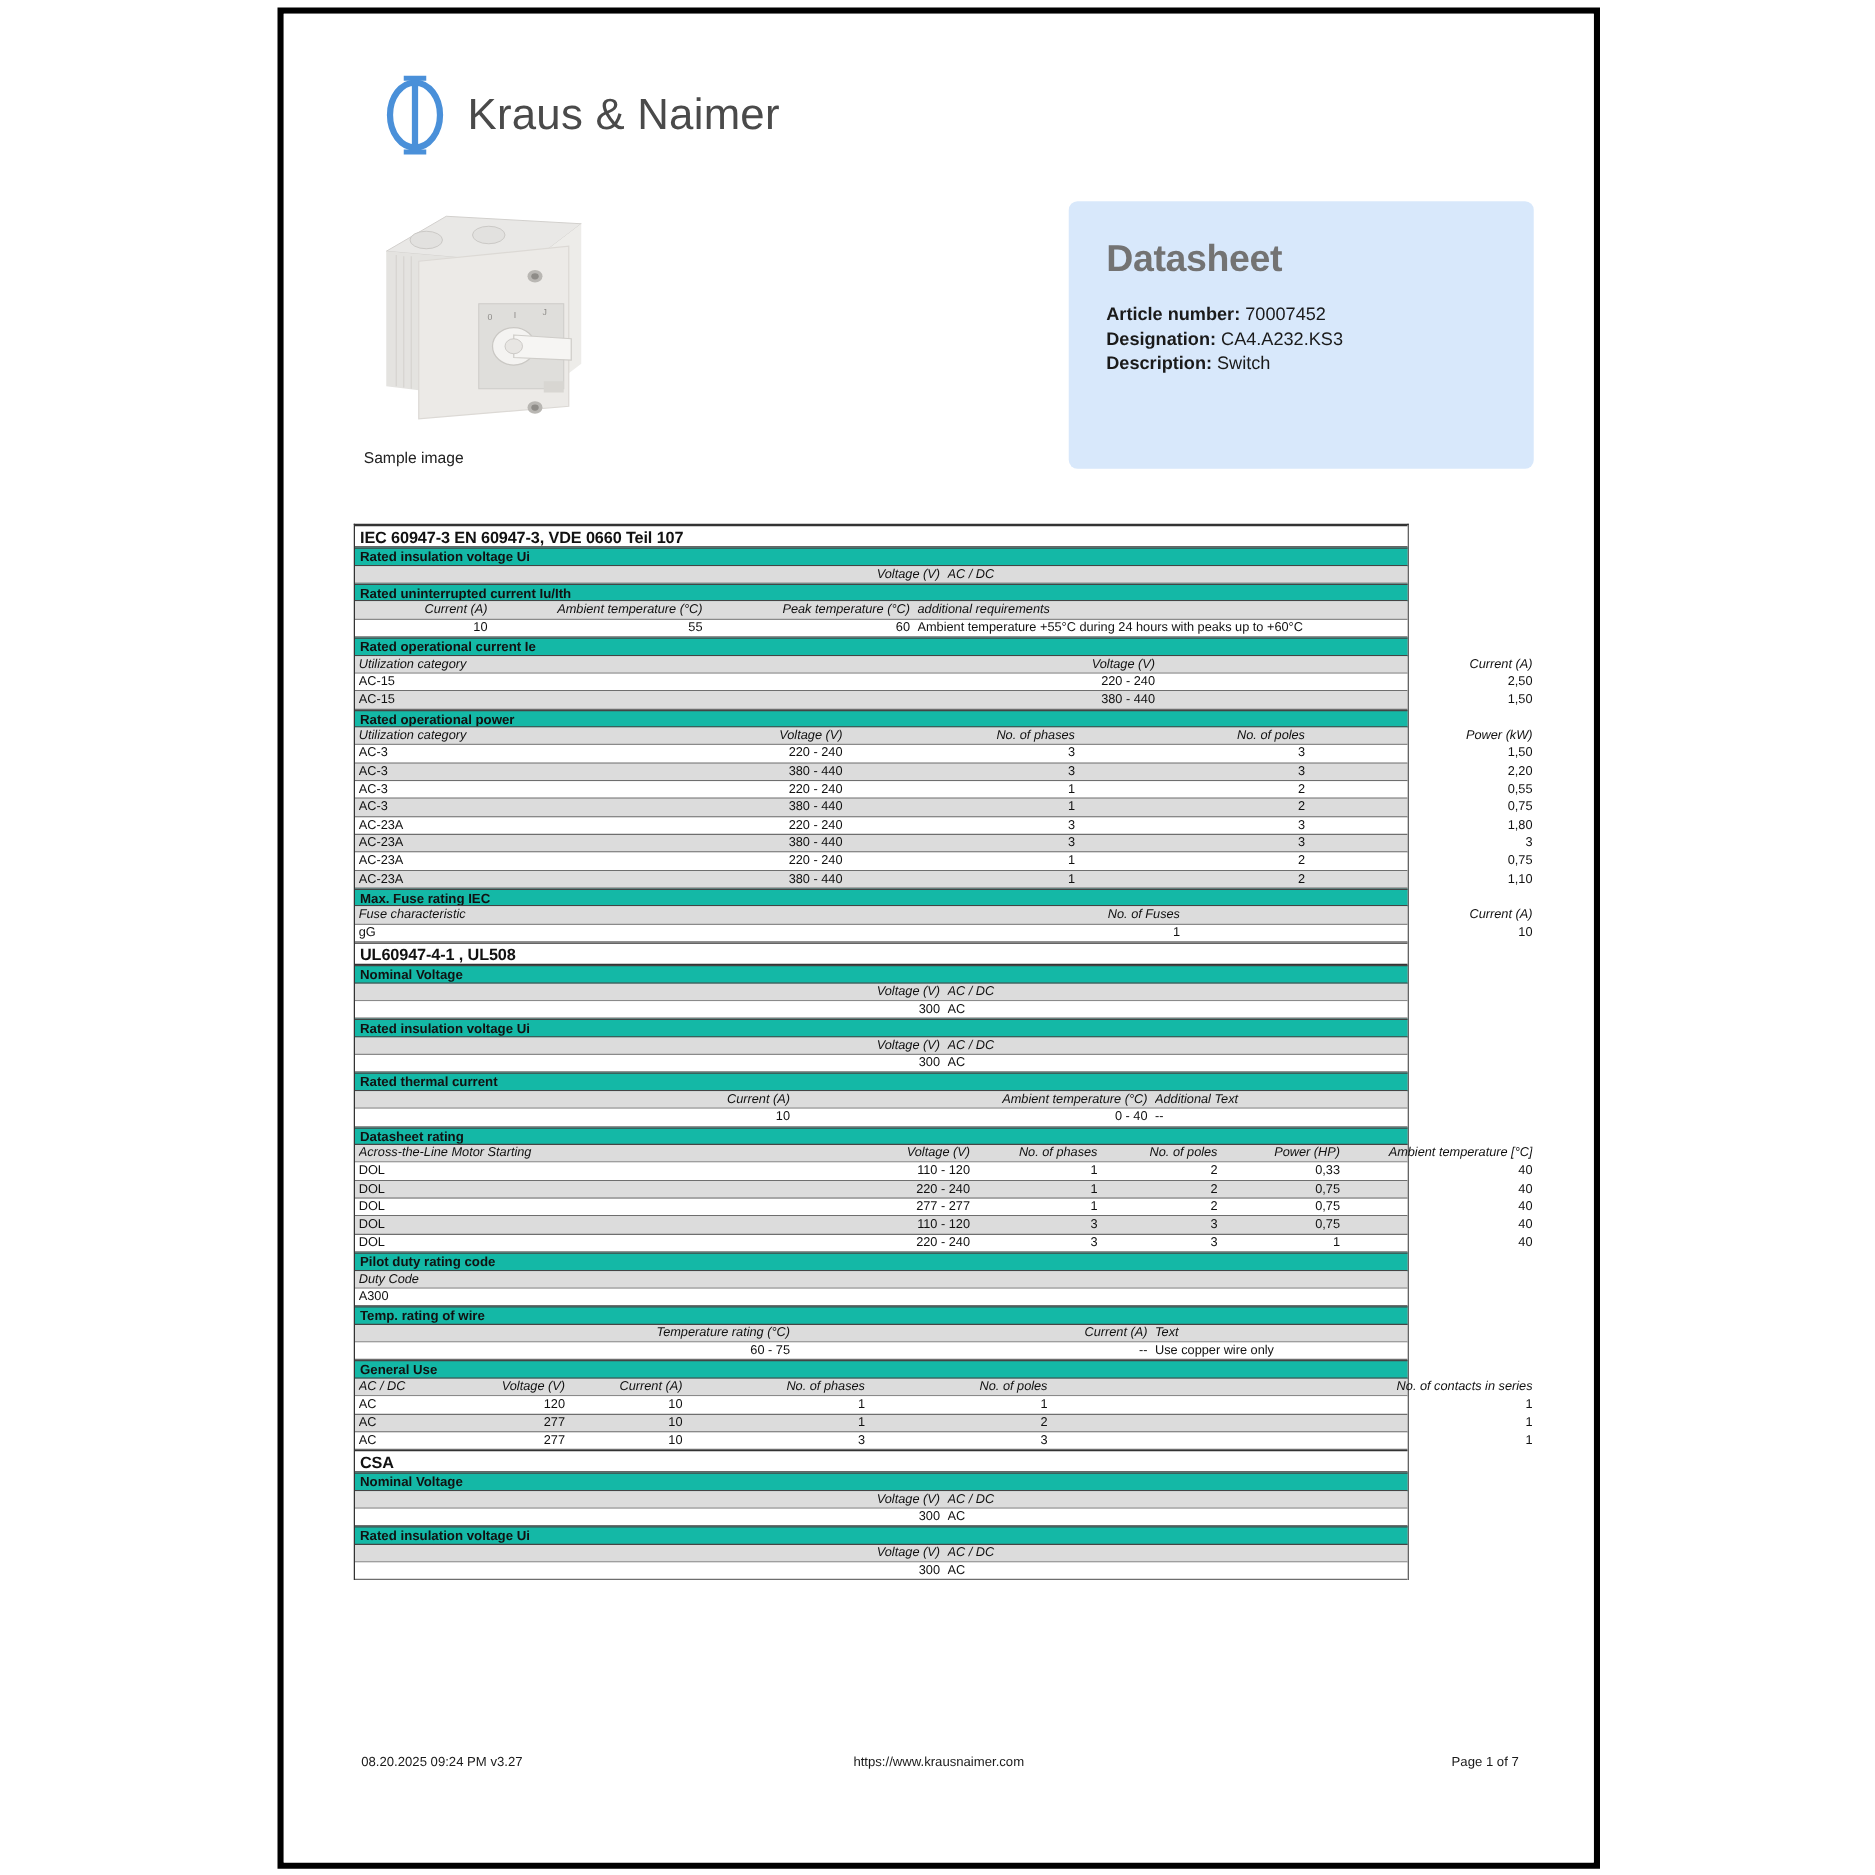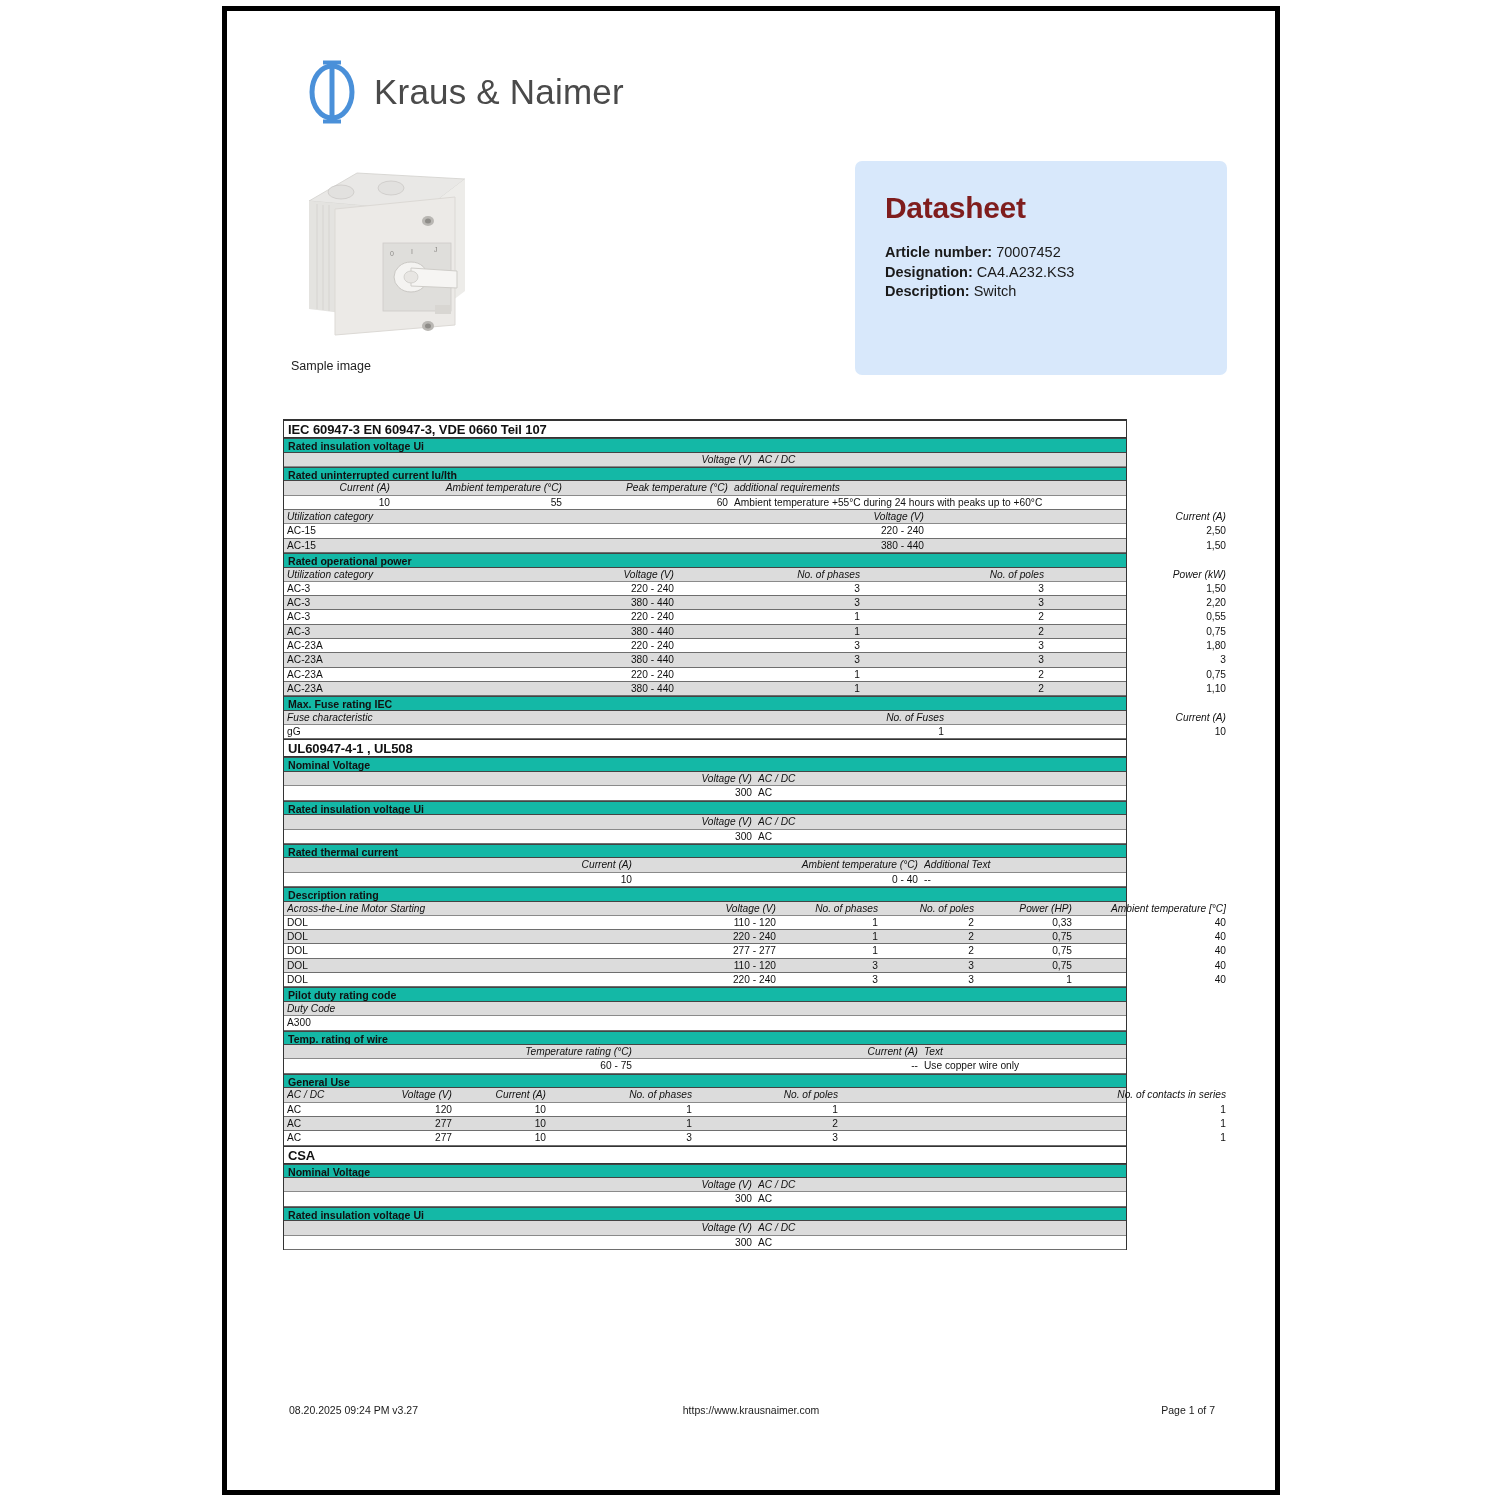--- a/index.html
+++ b/index.html
@@ -72,21 +72,21 @@
     width: 372px;
     height: 214px;
     background: #d8e8fb;
     border-radius: 7px;
     box-sizing: border-box;
     padding: 30px 0 0 30px;
   }
   .info-title {
     font-size: 30px;
     font-weight: bold;
-    color: #7f1d1d;
+    color: #737373;
     margin: 0 0 18px 0;
     letter-spacing: -0.3px;
   }
   .info-line {
     font-size: 14.5px;
     color: #1a1a1a;
     line-height: 19.5px;
     white-space: nowrap;
   }
   .info-line b { font-weight: bold; }
@@ -259,20 +259,23 @@
           <div class="cell ar" style="left: 110px; width: 168px;">Ambient temperature (°C)</div>
           <div class="cell ar" style="left: 282px; width: 162px;">Peak temperature (°C)</div>
           <div class="cell al" style="left: 450px; width: 495px;">additional requirements</div>
         </div>
         <div class="row data">
           <div class="cell ar" style="left: 0px; width: 106px;">10</div>
           <div class="cell ar" style="left: 110px; width: 168px;">55</div>
           <div class="cell ar" style="left: 282px; width: 162px;">60</div>
           <div class="cell al" style="left: 450px; width: 495px;">Ambient temperature +55°C during 24 hours with peaks up to +60°C</div>
         </div>
+        <div class="row group">
+          <div class="cell al" style="left: 4px; width: 900px;">Rated operational current Ie</div>
+        </div>
         <div class="row head">
           <div class="cell al" style="left: 3px; width: 300px;">Utilization category</div>
           <div class="cell ar" style="left: 300px; width: 340px;">Voltage (V)</div>
           <div class="cell ar" style="left: 645px; width: 297px;">Current (A)</div>
         </div>
         <div class="row data">
           <div class="cell al" style="left: 3px; width: 300px;">AC-15</div>
           <div class="cell ar" style="left: 300px; width: 340px;">220 - 240</div>
           <div class="cell ar" style="left: 645px; width: 297px;">2,50</div>
         </div>
@@ -392,21 +395,21 @@
           <div class="cell ar" style="left: 0px; width: 348px;">Current (A)</div>
           <div class="cell ar" style="left: 352px; width: 282px;">Ambient temperature (°C)</div>
           <div class="cell al" style="left: 640px; width: 302px;">Additional Text</div>
         </div>
         <div class="row data">
           <div class="cell ar" style="left: 0px; width: 348px;">10</div>
           <div class="cell ar" style="left: 352px; width: 282px;">0 - 40</div>
           <div class="cell al" style="left: 640px; width: 302px;">--</div>
         </div>
         <div class="row group">
-          <div class="cell al" style="left: 4px; width: 900px;">Description rating</div>
+          <div class="cell al" style="left: 4px; width: 900px;">Datasheet rating</div>
         </div>
         <div class="row head">
           <div class="cell al" style="left: 3px; width: 400px;">Across-the-Line Motor Starting</div>
           <div class="cell ar" style="left: 400px; width: 92px;">Voltage (V)</div>
           <div class="cell ar" style="left: 496px; width: 98px;">No. of phases</div>
           <div class="cell ar" style="left: 596px; width: 94px;">No. of poles</div>
           <div class="cell ar" style="left: 694px; width: 94px;">Power (HP)</div>
           <div class="cell ar" style="left: 792px; width: 150px;">Ambient temperature [°C]</div>
         </div>
         <div class="row data">

